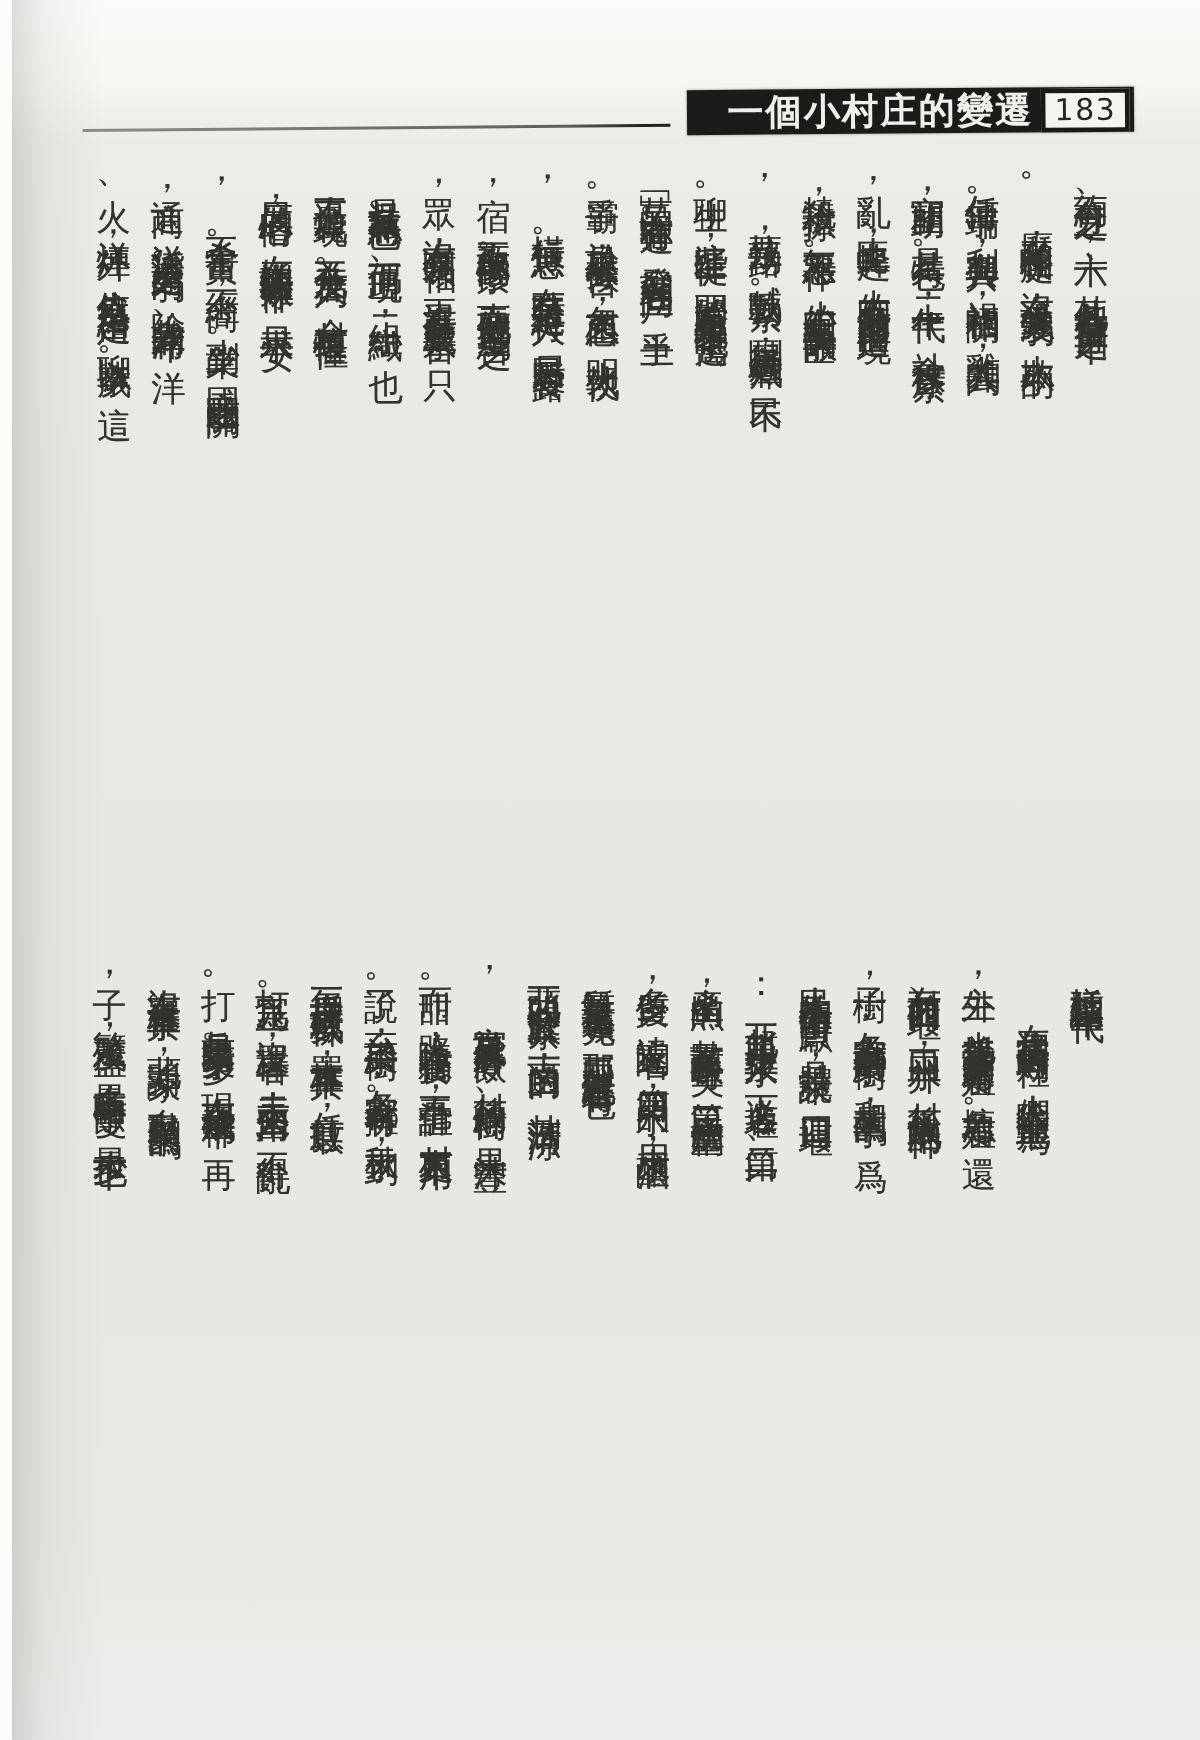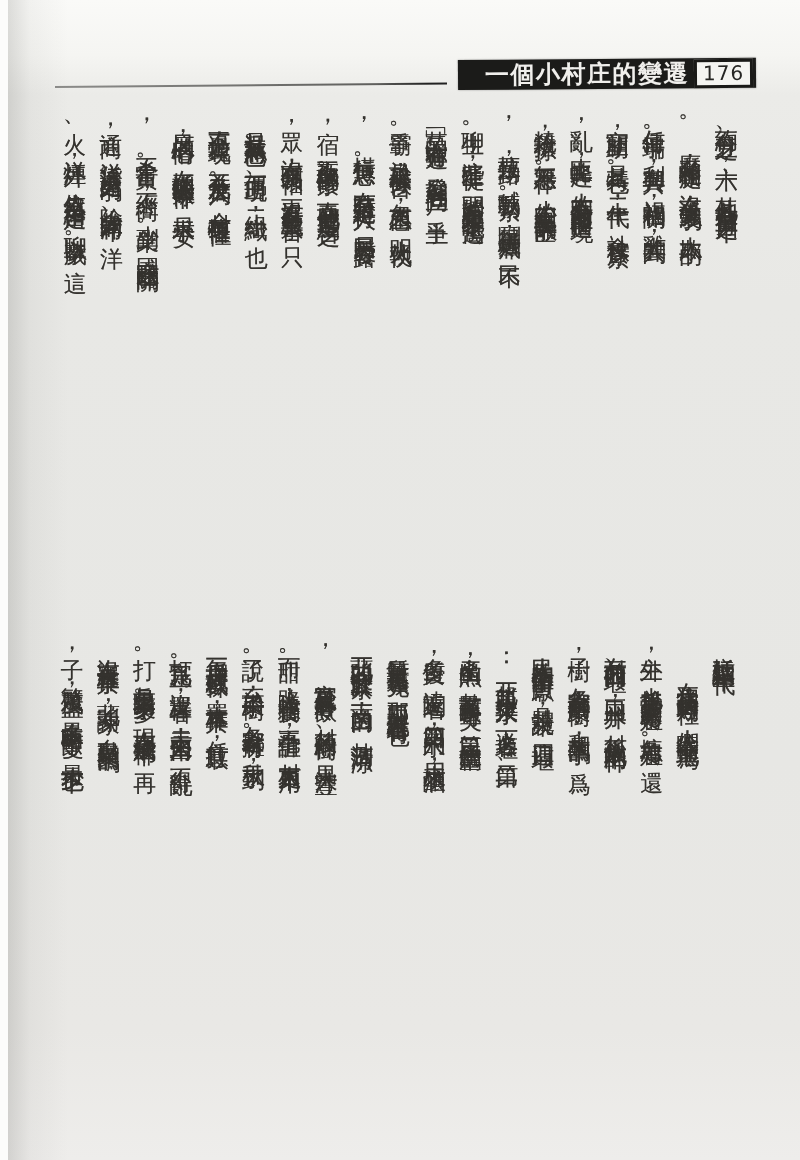--- a/index.html
+++ b/index.html
@@ -55,21 +55,21 @@
 </style>
 </head>
 <body>
 
 <div class="paper"></div>
 <div class="paper-top-edge"></div>
 
 <div class="header-group">
   <div class="header-bar">
     <span class="header-title">一個小村庄的變遷</span>
-    <span class="page-num-box">176</span>
+    <span class="page-num-box">183</span>
   </div>
 </div>
 
 <div class="vblock block-upper">
     <div class="tcol">約百分之五、六十，其他各姓合佔百分之四十</div>
     <div class="tcol">。歷來和睦相處，沒有發生強凌弱，大欺小的</div>
     <div class="tcol">任何爭端。利害與共，禍福相關，雞犬共聞，</div>
     <div class="tcol">守望相助，是其特色。二十年代，社會秩序紊</div>
     <div class="tcol">亂，土匪蜂起，大的有外來的河南桿匪過境。</div>
     <div class="tcol">燒殺搶掠，無惡不作。小的有土生土長的散匪</div>

